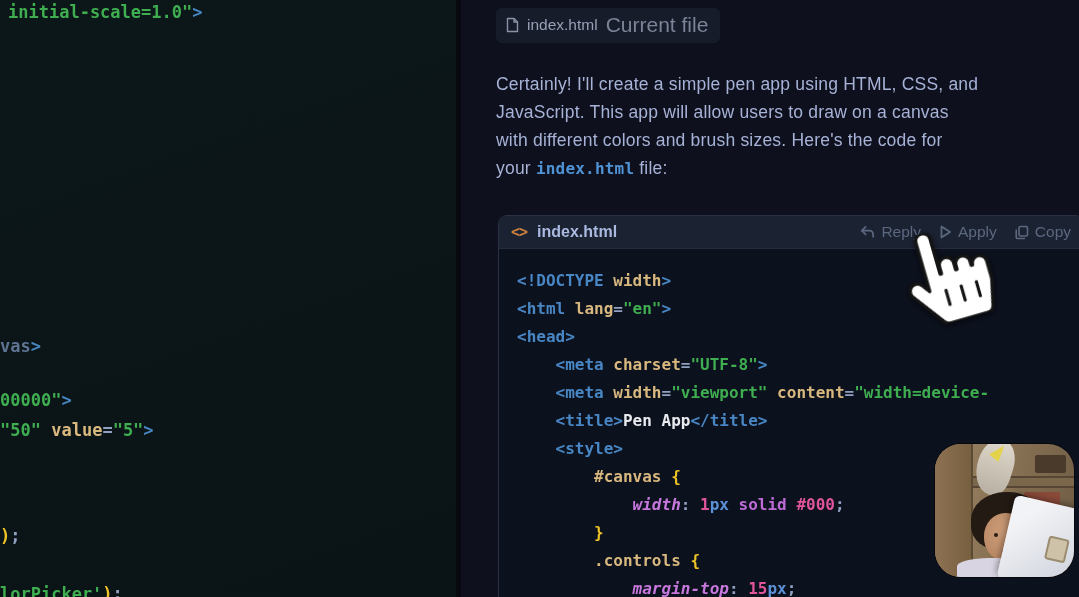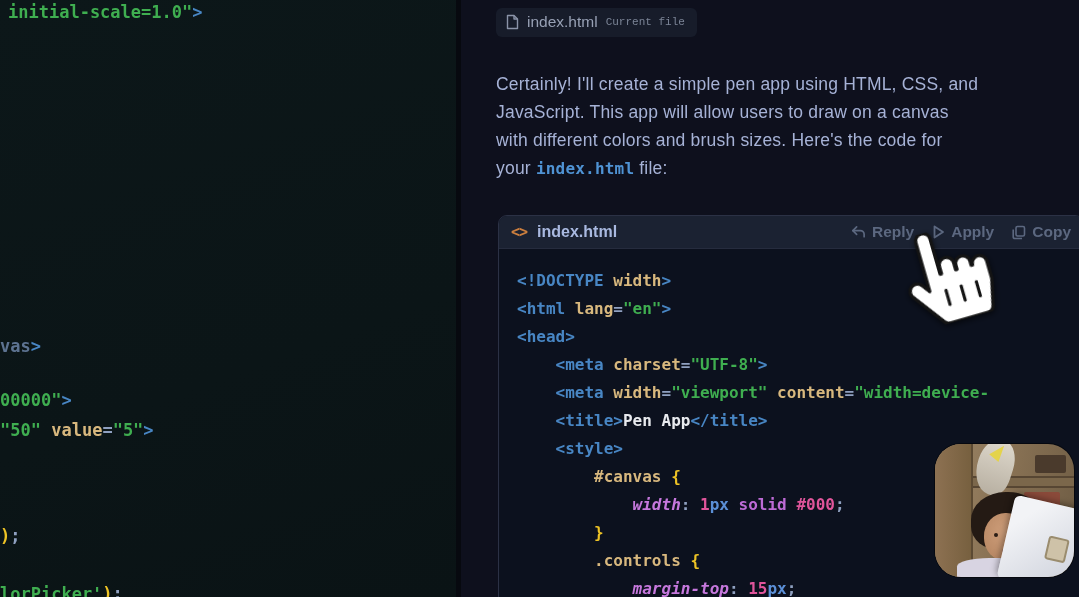--- a/index.html
+++ b/index.html
@@ -14,38 +14,38 @@
     font-family:"DejaVu Sans Mono", monospace; font-size:17px; font-weight:700; }
 
   .divider { position:absolute; left:456px; top:0; width:5px; height:597px; background:#07090f; }
 
   
   .chat-panel { position:absolute; left:461px; top:0; right:0; height:453px; background:#0e101d; }
 
   .context-chip { position:absolute; left:35px; top:8px; display:inline-flex; align-items:center;
     gap:8px; padding:5px 12px 6px 10px; background:#171c2a; border-radius:6px; }
   .context-chip .fname { color:#97a0b4; font-size:15.5px; }
-  .context-chip .clabel { color:#7b8496; font-size:11px;font-family:Liberation Mono, monospace; }
+  .context-chip .clabel { color:#7b8496; font-size:21px; }
 
   .assistant-message { position:absolute; left:35px; top:70px; width:580px;
     color:#a6b2d6; font-size:17.5px; line-height:28px; letter-spacing:.2px; }
   .inline-code { font-family:"DejaVu Sans Mono", monospace; font-size:16px;
     color:#4f93d4; font-weight:700; }
 
   
   .code-block { position:absolute; left:37px; top:215px; width:586px; height:400px;
     background:#0c111e; border:1px solid #2b3145; border-radius:9px 9px 0 0; }
   .cb-header { height:33px; display:flex; align-items:center; padding:0 12px;
     background:#1b2232; border-bottom:1px solid #262c3e; border-radius:8px 8px 0 0; }
   .cb-fileicon { color:#cd7f3e; font-family:"DejaVu Sans Mono", monospace; font-weight:700;
     font-size:15px; letter-spacing:-1px; margin-right:10px; }
   .cb-filename { color:#a9b9e0; font-size:16px; font-weight:600; flex:1; }
   .cb-actions { display:flex; align-items:center; gap:18px; }
   .cb-btn { display:inline-flex; align-items:center; gap:6px; background:none; border:none;
-    color:#5c6880; font-size:15.5px; font-weight:700; cursor:pointer;
+    color:#5c6880; font-size:15.5px; font-weight:400; cursor:pointer;
     font-family:"Liberation Sans", sans-serif; }
   .cb-btn svg { stroke:#5c6880; }
 
   .cb-content { padding:18px 0 0 18px; }
   .cb-line { white-space:pre; font-family:"DejaVu Sans Mono", monospace;
     font-size:16px; font-weight:600; line-height:28px; }
 
   
   .c-tag   { color:#4886c4; }
   .c-attr  { color:#d8b87e; }

